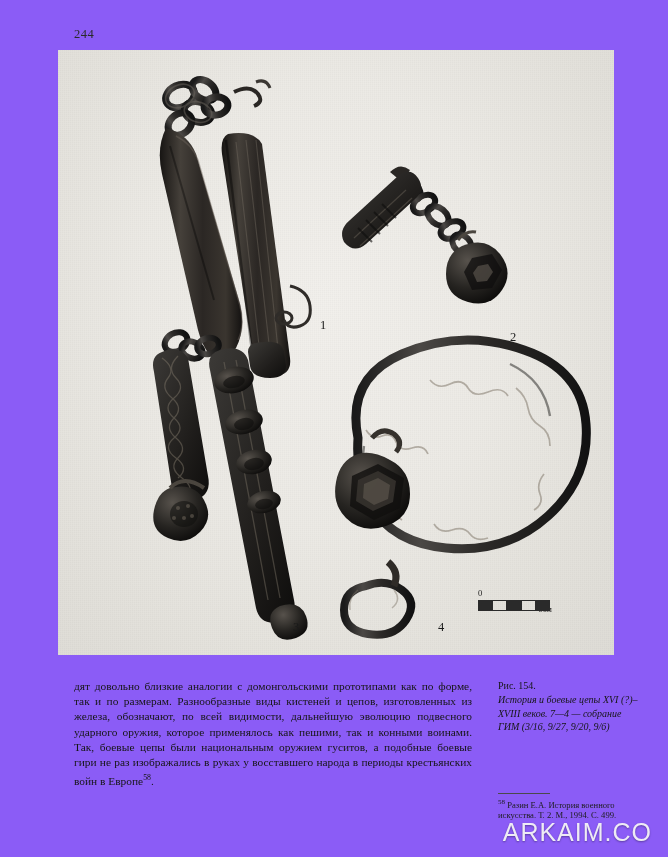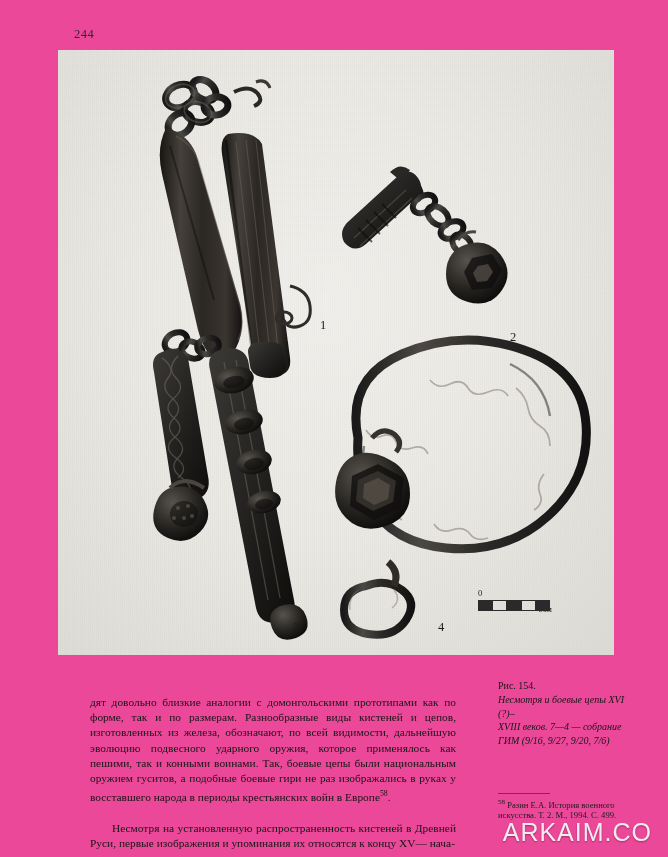--- a/index.html
+++ b/index.html
@@ -12,21 +12,21 @@
     height: 857px;
     position: relative;
     font-family: "Liberation Serif", serif;
     color: #1b1b1b;
     overflow: hidden;
   }
 
   .page {
     position: absolute;
     inset: 0;
-    background: #ec4899;
+    background: #8b5cf6;
   }
 
   
   .page-number {
     position: absolute;
     left: 74px;
     top: 27px;
     font-size: 12.5px;
     letter-spacing: 0.5px;
     color: #2a2a2a;
@@ -96,21 +96,21 @@
   .body-col {
     position: absolute;
     left: 74px;
     top: 679px;
     width: 398px;
     font-size: 11.4px;
     line-height: 15.2px;
     text-align: justify;
     color: #161616;
   }
-  .body-col p { margin: 16px; }
+  .body-col p { margin: 0; }
   .body-col p.indent { text-indent: 22px; margin-top: 1px; }
   .sup { font-size: 7.8px; vertical-align: super; }
 
   
   .caption-col {
     position: absolute;
     left: 498px;
     top: 679px;
     width: 140px;
     font-size: 10px;
@@ -353,28 +353,27 @@
         <span></span>
         <span class="dark"></span>
         <span></span>
         <span class="dark"></span>
       </div>
     </div>
   </div>
 
   <div class="body-col">
     <p><span>дят довольно близкие аналогии с домонгольскими прототипами как по форме, так и по размерам. Разнообразные виды кистеней и цепов, изготовленных из железа, обозначают, по всей видимости, дальнейшую эволюцию подвесного ударного оружия, которое применялось как пешими, так и конными воинами. Так, боевые цепы были национальным оружием гуситов, а подобные боевые гири не раз изображались в руках у восставшего народа в периоды крестьянских войн в Европе</span><span class="sup">58</span><span>.</span></p>
-    <p class="indent">Несмотря на установленную распространенность кистеней в Древней Руси, первые изображения и упоминания их относятся к концу XV— нача-</p>
   </div>
 
   <div class="caption-col">
     <p class="cap-title">Рис. 154.</p>
-    <p class="cap-body">Несмотря и боевые цепы XVI (?)–</p>
+    <p class="cap-body">История и боевые цепы XVI (?)–</p>
     <p class="cap-body">XVIII веков. 7—4 — собрание</p>
-    <p class="cap-body">ГИМ (9/16, 9/27, 9/20, 7/6)</p>
+    <p class="cap-body">ГИМ (3/16, 9/27, 9/20, 9/6)</p>
   </div>
 
   <div class="footnote">
     <div class="rule"></div>
     <p><span class="fn-sup">58</span><span> Разин Е.А. История военного искусства. Т. 2. М., 1994. С. 499.</span></p>
   </div>
 
   <div class="watermark">ARKAIM.CO</div>
 </div>
 

